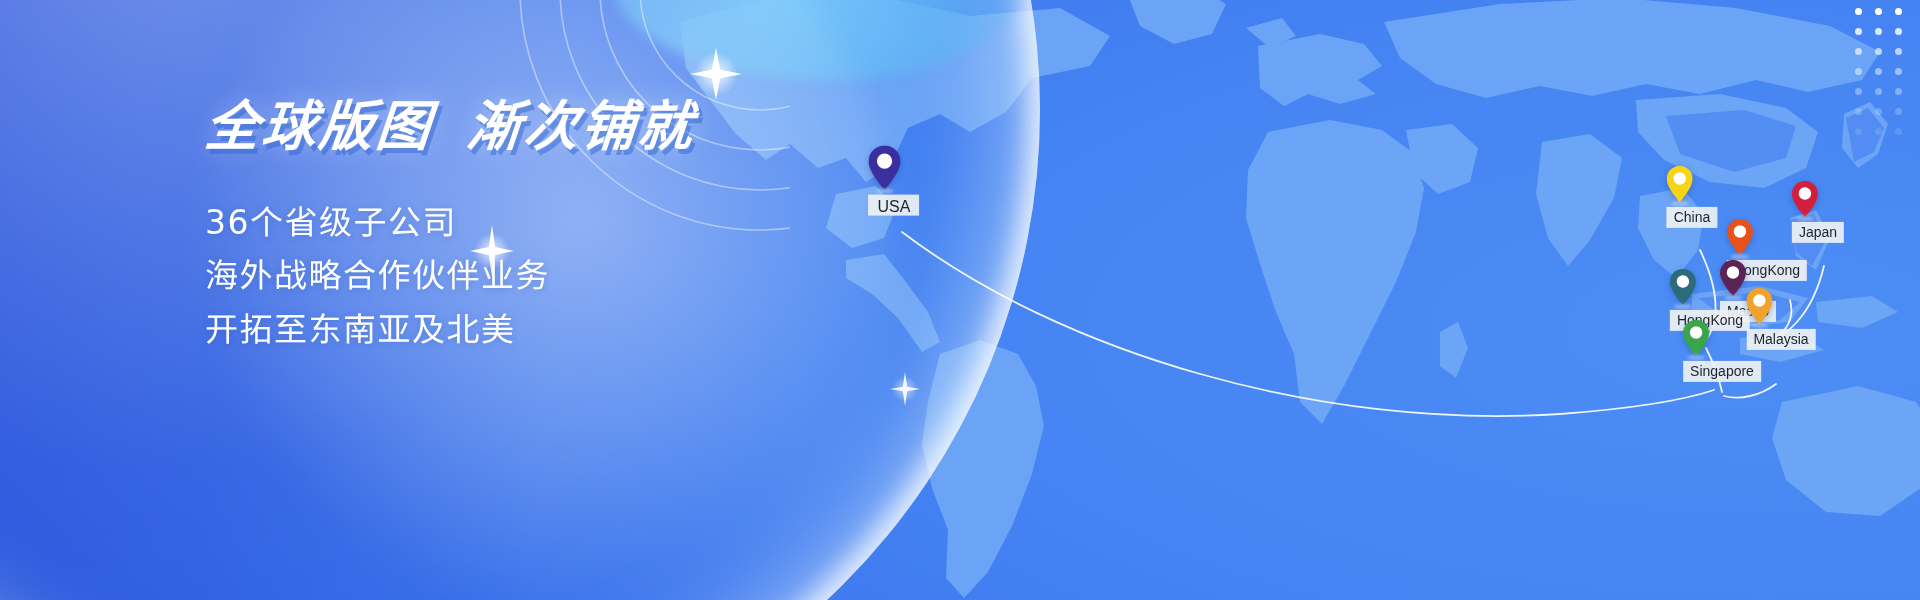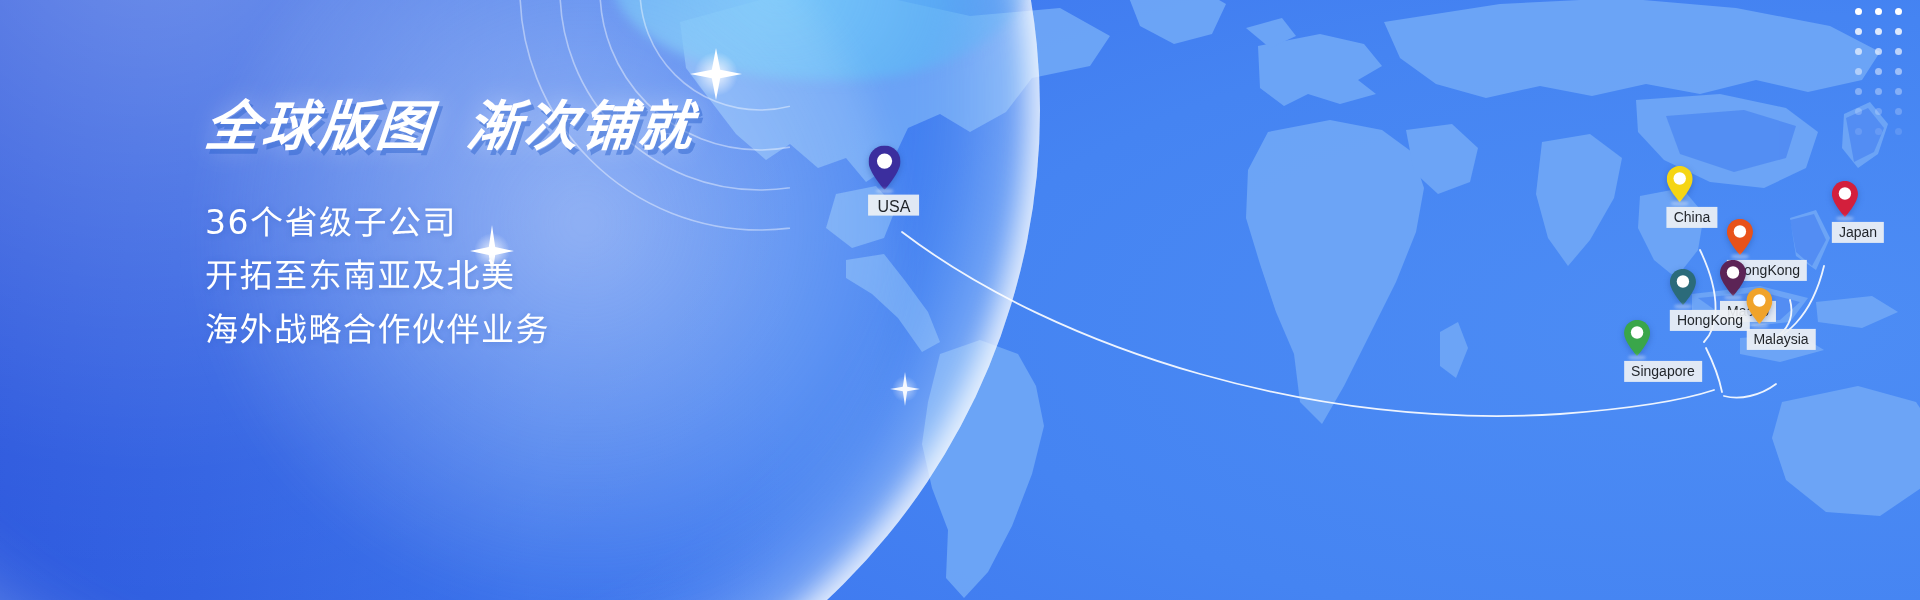--- a/index.html
+++ b/index.html
@@ -301,22 +301,22 @@
       </g>
     </svg>
   </div>
 
   <div class="textblock">
     <div class="title">
       <span>全球版图</span><span class="gap"></span><span>渐次铺就</span>
     </div>
     <div class="sublist">
       <div class="line">36个省级子公司</div>
+      <div class="line">海外战略合作伙伴业务</div>
       <div class="line">开拓至东南亚及北美</div>
-      <div class="line">海外战略合作伙伴业务</div>
     </div>
   </div>
 
   <div class="marker big" id="m-usa" style="left: 894px; top: 216px;">
     <div class="pin">
       <svg viewBox="0 0 26 36">
           <path d="M13 0C5.8 0 0 5.8 0 13c0 9 13 23 13 23s13-14 13-23C26 5.8 20.2 0 13 0z" fill="#3b2e9e"></path>
           <circle cx="13" cy="12.6" r="6.2" fill="#ffffff"></circle>
         </svg>
       <span class="pin-shadow"></span>
@@ -328,21 +328,21 @@
     <div class="pin">
       <svg viewBox="0 0 26 36">
           <path d="M13 0C5.8 0 0 5.8 0 13c0 9 13 23 13 23s13-14 13-23C26 5.8 20.2 0 13 0z" fill="#f5d514"></path>
           <circle cx="13" cy="12.6" r="6.2" fill="#ffffff"></circle>
         </svg>
       <span class="pin-shadow"></span>
     </div>
     <span class="mlabel">China</span>
   </div>
 
-  <div class="marker" id="m-japan" style="left: 1818px; top: 243px; margin-left: 40px;">
+  <div class="marker" id="m-japan" style="left: 1818px; top: 243px;">
     <div class="pin">
       <svg viewBox="0 0 26 36">
           <path d="M13 0C5.8 0 0 5.8 0 13c0 9 13 23 13 23s13-14 13-23C26 5.8 20.2 0 13 0z" fill="#d31f3c"></path>
           <circle cx="13" cy="12.6" r="6.2" fill="#ffffff"></circle>
         </svg>
       <span class="pin-shadow"></span>
     </div>
     <span class="mlabel">Japan</span>
   </div>
 
@@ -372,21 +372,21 @@
     <div class="pin">
       <svg viewBox="0 0 26 36">
           <path d="M13 0C5.8 0 0 5.8 0 13c0 9 13 23 13 23s13-14 13-23C26 5.8 20.2 0 13 0z" fill="#2b6b7a"></path>
           <circle cx="13" cy="12.6" r="6.2" fill="#ffffff"></circle>
         </svg>
       <span class="pin-shadow"></span>
     </div>
     <span class="mlabel">HongKong</span>
   </div>
 
-  <div class="marker" id="m-singapore" style="left: 1663px; top: 382px; text-decoration: underline;">
+  <div class="marker" id="m-singapore" style="left: 1722px; top: 382px; text-decoration: underline;">
     <div class="pin">
       <svg viewBox="0 0 26 36">
           <path d="M13 0C5.8 0 0 5.8 0 13c0 9 13 23 13 23s13-14 13-23C26 5.8 20.2 0 13 0z" fill="#3aa64a"></path>
           <circle cx="13" cy="12.6" r="6.2" fill="#ffffff"></circle>
         </svg>
       <span class="pin-shadow"></span>
     </div>
     <span class="mlabel">Singapore</span>
   </div>
 

